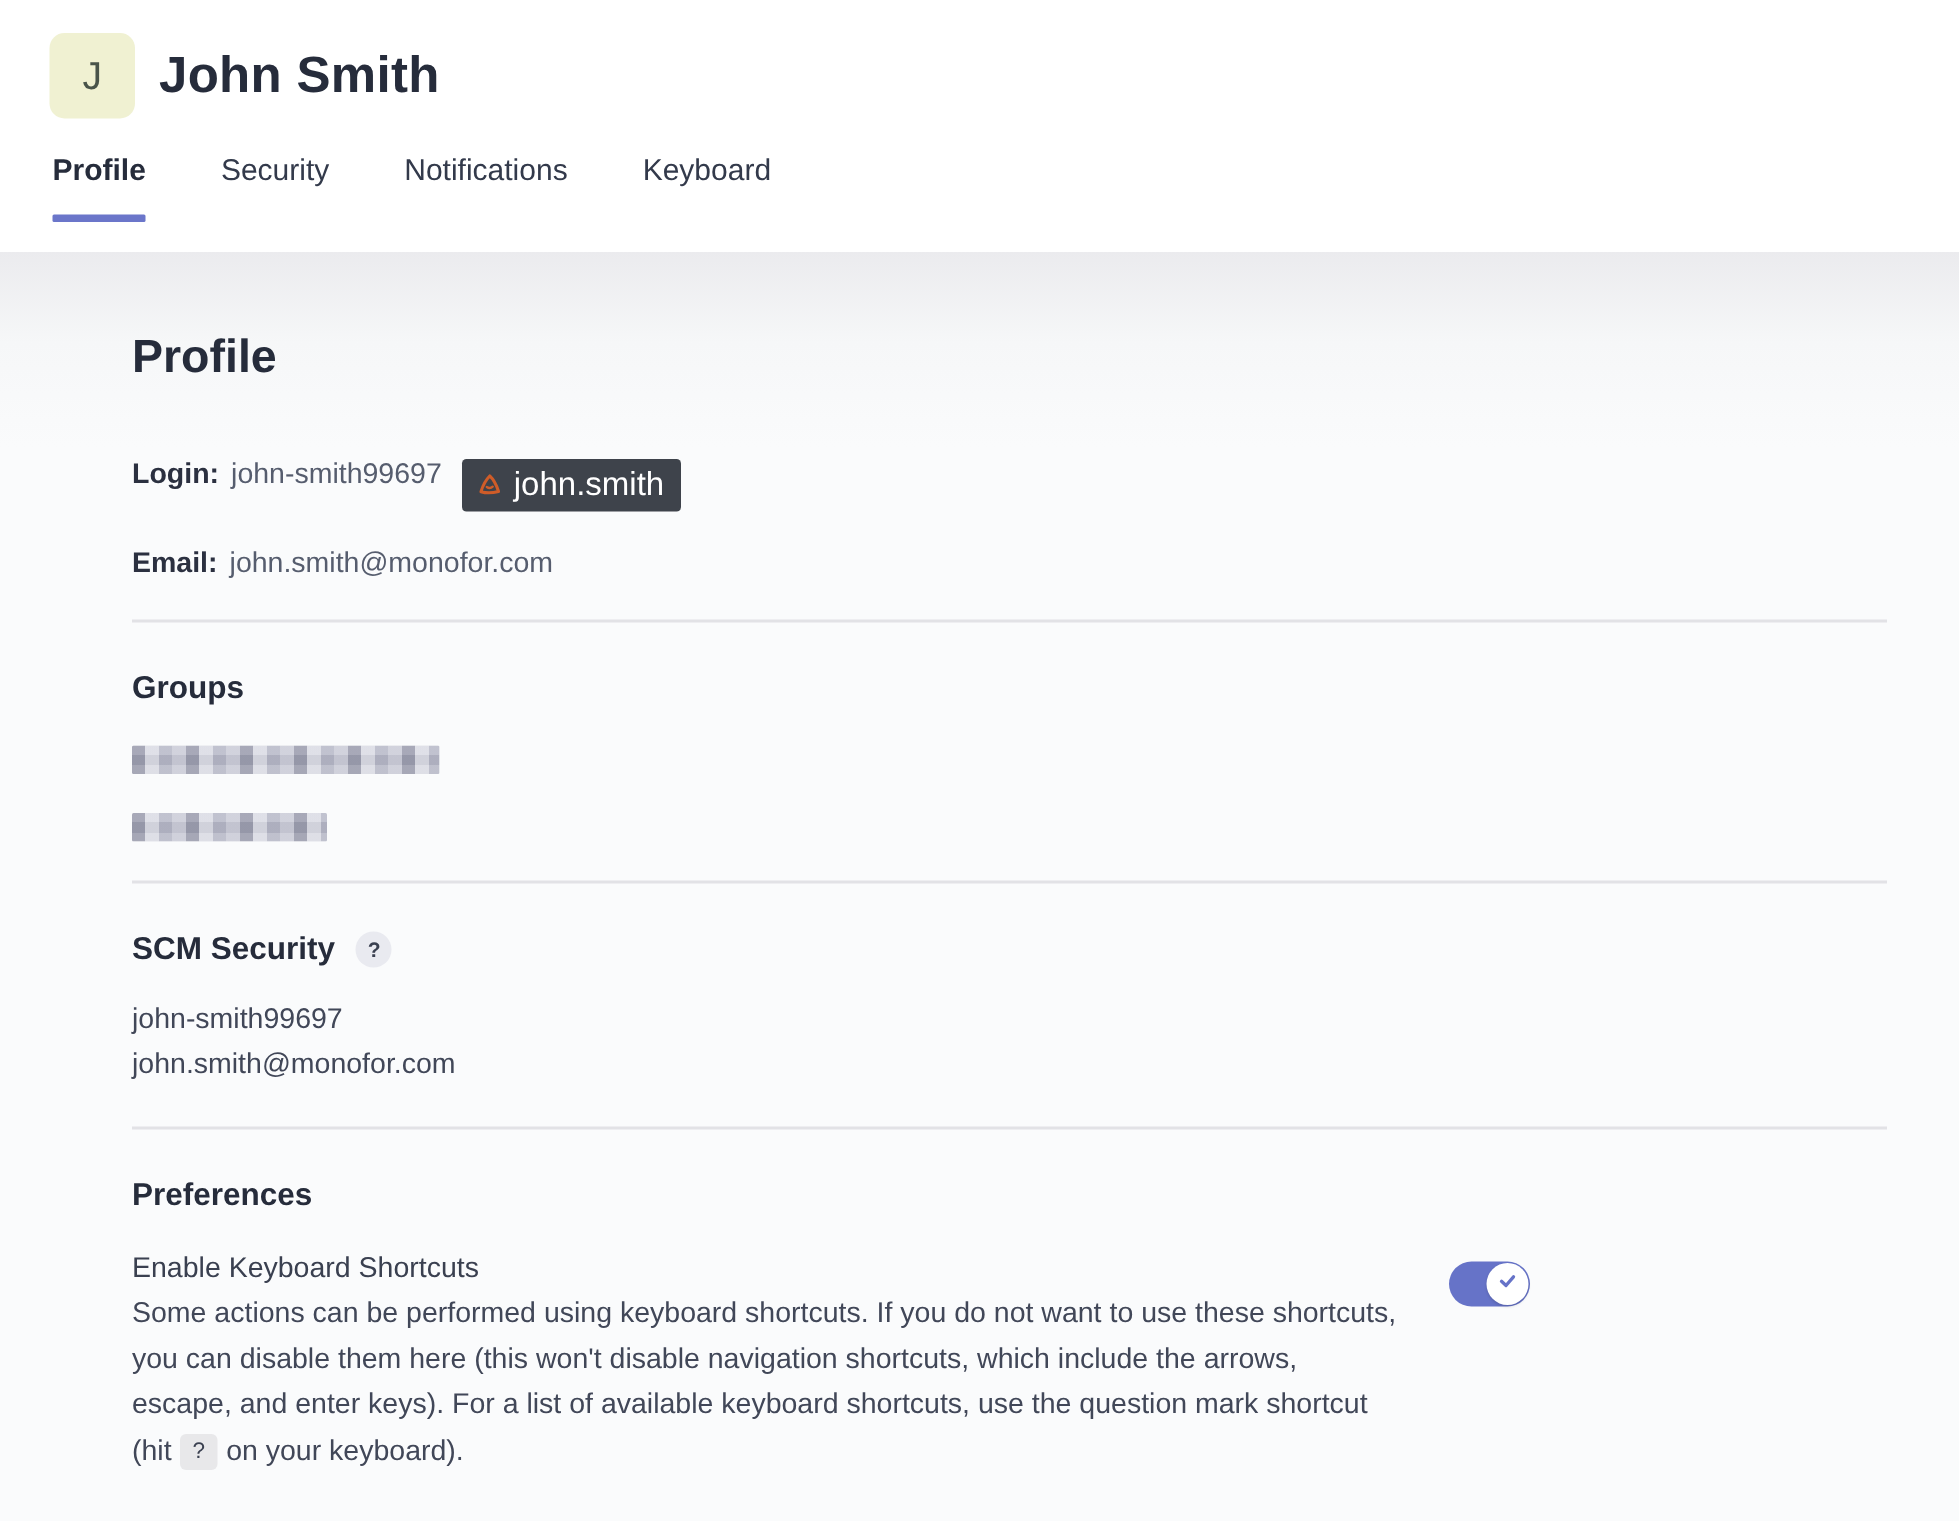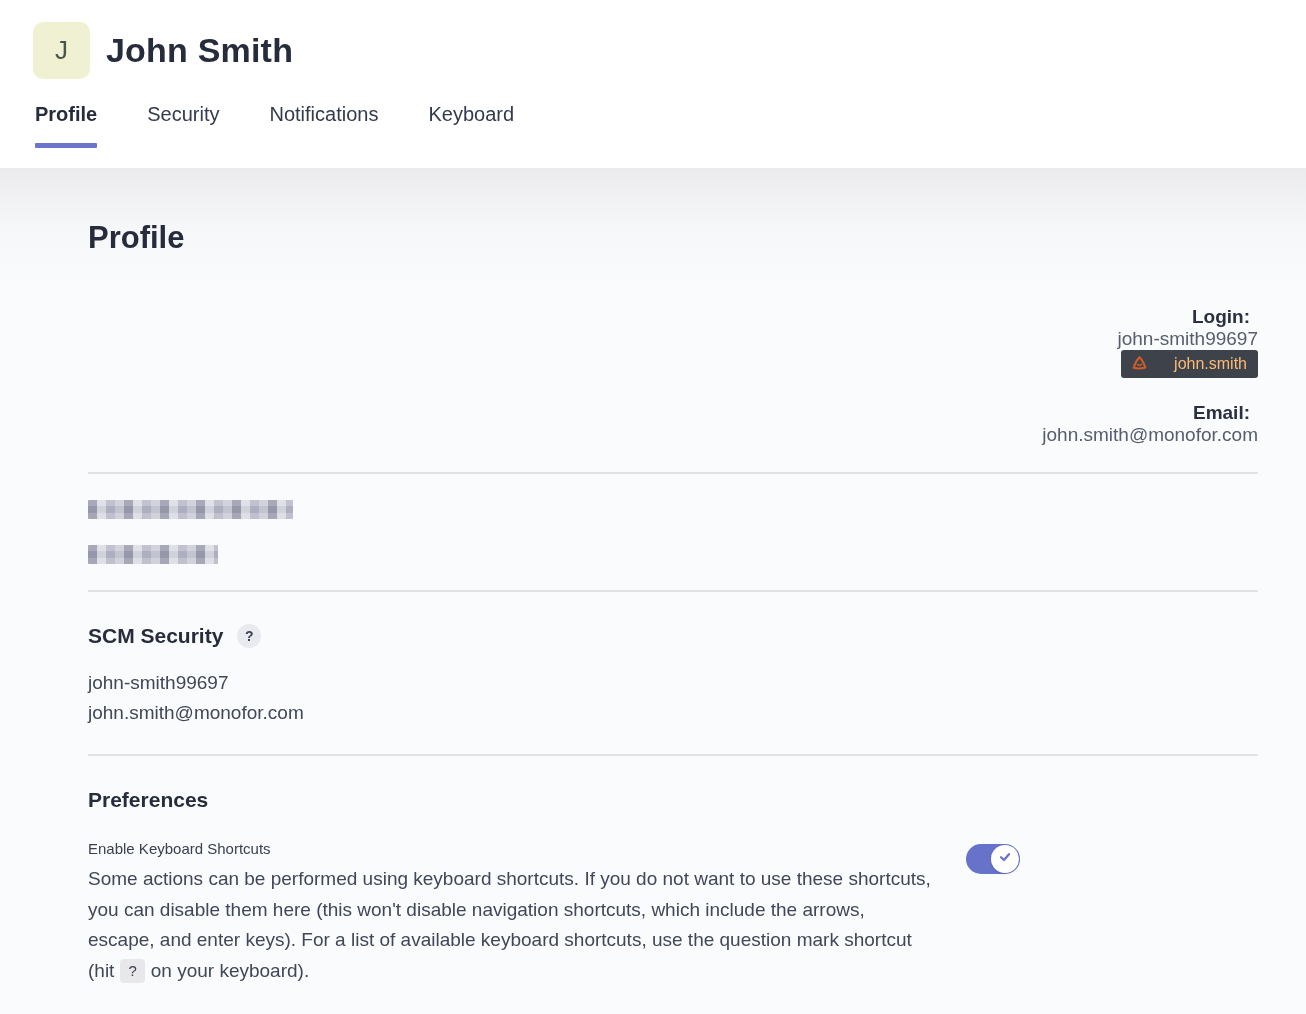--- a/index.html
+++ b/index.html
@@ -70,38 +70,37 @@
   }
   .page-title {
     font-size: 31px;
     font-weight: 700;
     color: #262c3b;
     margin-bottom: 50px;
   }
 
   .info-row {
     display: flex;
-    align-items: flex-end;
+    align-items: flex-start;
     font-size: 19px;
     margin-bottom: 24px;
-    flex-direction: column;
   }
   .info-label { font-weight: 700; color: #2b3040; margin-right: 8px; }
   .info-value { color: #565d6e; }
 
   .scm-badge {
     display: inline-flex;
     align-items: center;
-    gap: 25px;
+    gap: 7px;
     background: #3e434b;
-    color: #fdba74;
+    color: #ffffff;
     border-radius: 3px;
     padding: 4px 11px 5px 9px;
     margin-left: 13px;
-    font-size: 16px;
+    font-size: 22px;
     cursor: pointer;
   }
   .scm-badge svg { display: block; }
 
   .divider {
     border: none;
     height: 2px;
     background: #e2e2e6;
     margin: 26px 0 0 0;
     width: 1170px;
@@ -147,21 +146,21 @@
   }
 
   .pref-row {
     display: flex;
     align-items: flex-start;
     justify-content: space-between;
     margin-top: 22px;
   }
   .pref-text { max-width: 845px; }
   .pref-label {
-    font-size: 15px;
+    font-size: 19px;
     color: #3a4050;
     margin-bottom: 0px;
     line-height: 30px;
   }
   .pref-desc {
     font-size: 19px;
     color: #414758;
     line-height: 30.5px;
   }
   .kbd {
@@ -228,20 +227,21 @@
     </span>
   </div>
 
   <div class="info-row" style="margin-bottom:0;">
     <span class="info-label">Email:</span>
     <span class="info-value">john.smith@monofor.com</span>
   </div>
 
   <hr class="divider">
 
+  <h2 class="section-title">Groups</h2>
   <div class="redacted" style="width:205px;"></div>
   <div class="redacted" style="width:130px;"></div>
 
   <hr class="divider">
 
   <h2 class="section-title">
     <span>SCM Security</span>
     <span class="help-badge">?</span>
   </h2>
   <div class="scm-list">

